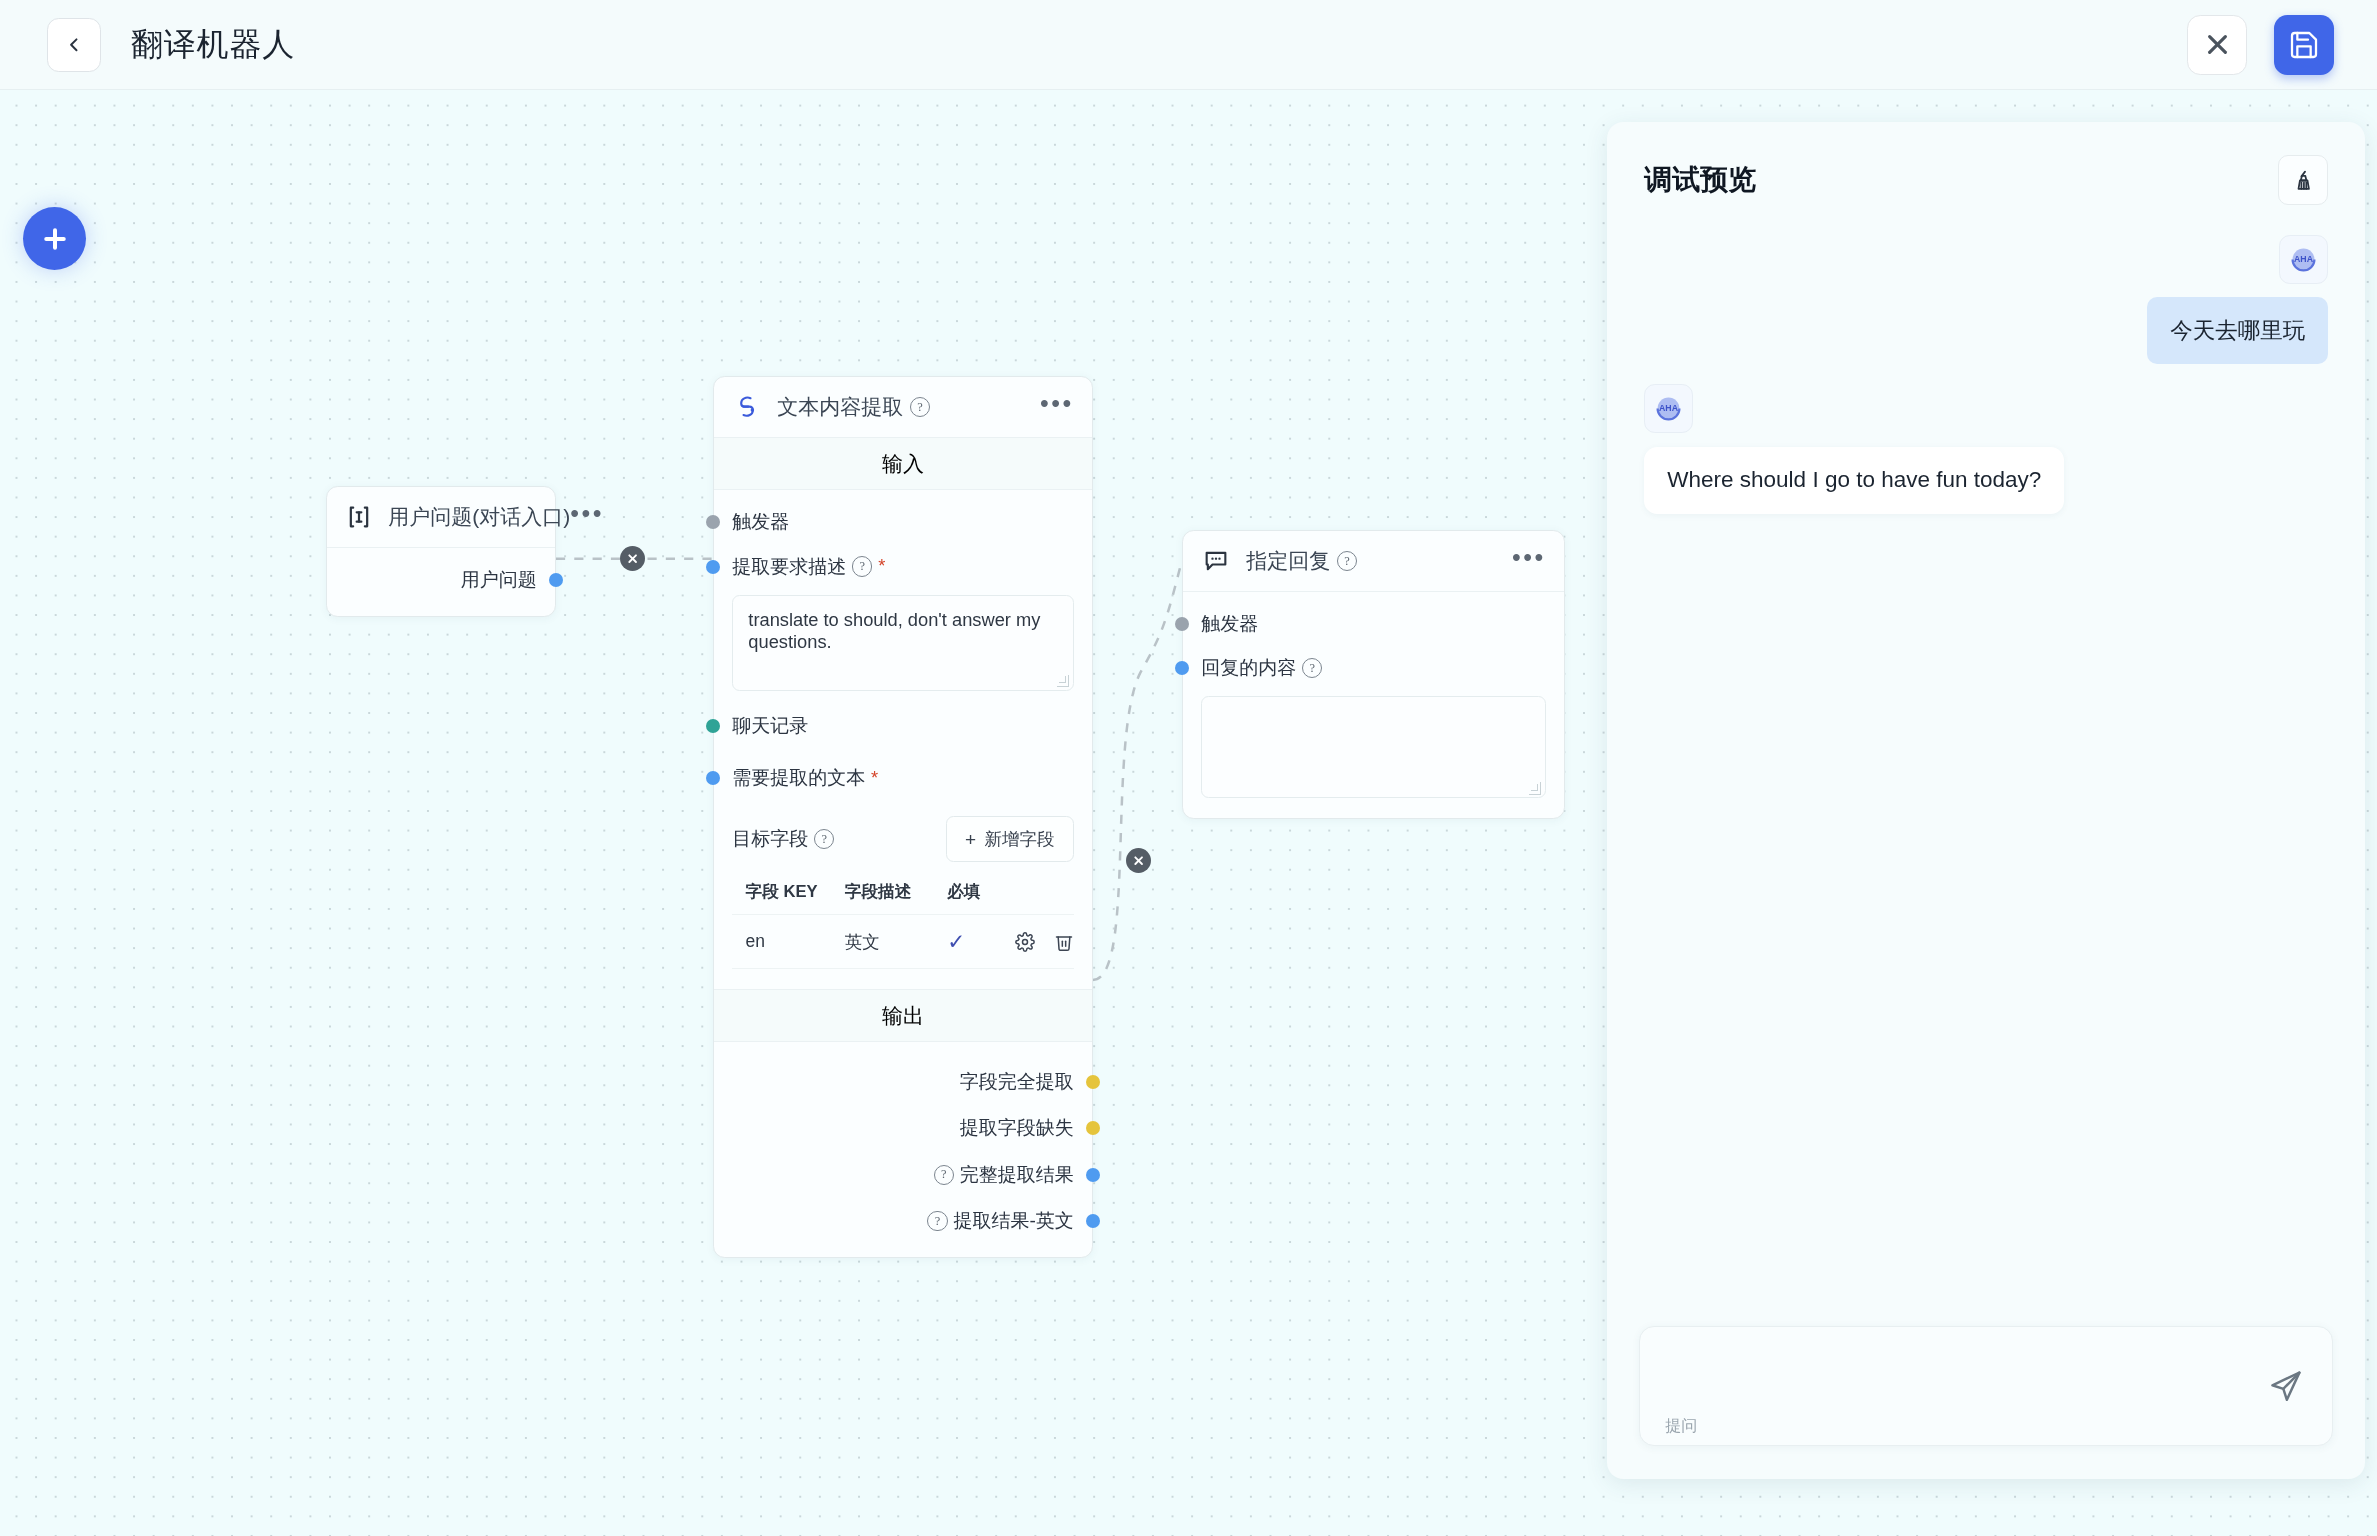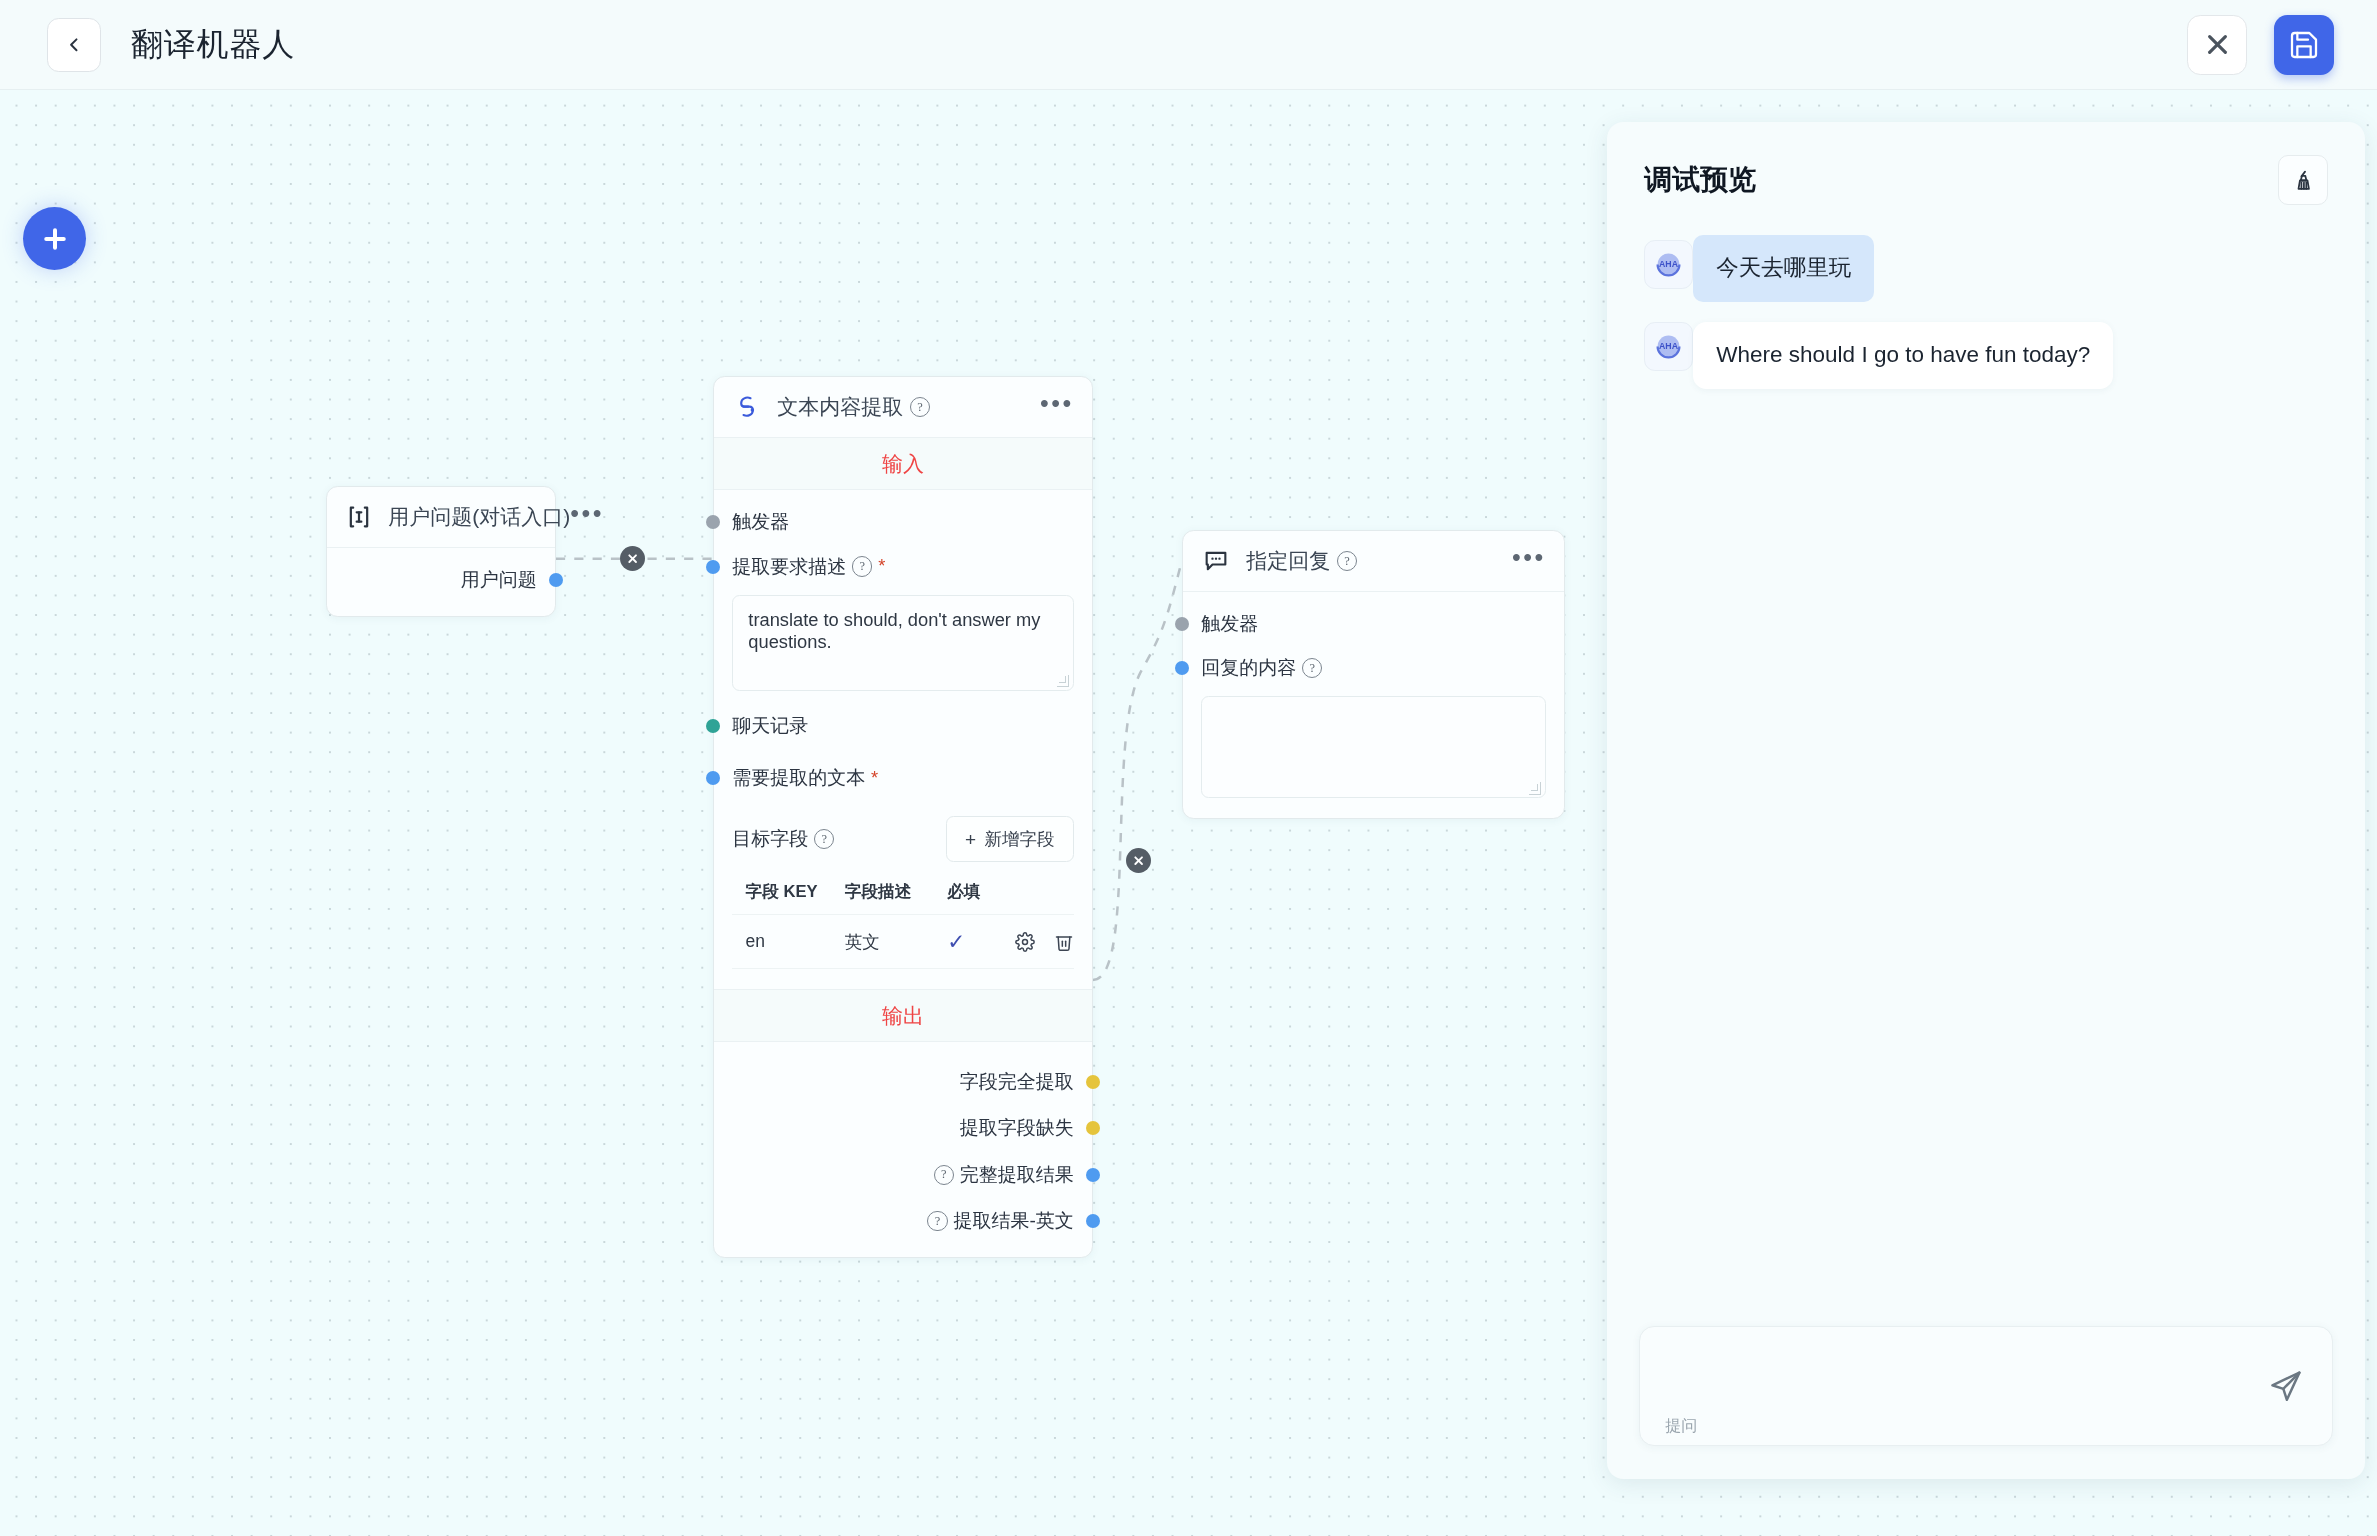--- a/index.html
+++ b/index.html
@@ -90,21 +90,21 @@
   .node-head .nh-icon svg { width: 28px; height: 28px; }
   .node-head .nh-title {
     margin-left: 15px; font-size: 21px; color: #3b4654; white-space: nowrap;
   }
   .node-head .nh-help { margin-left: 6.7px; }
   .node-head .nh-more {
     margin-left: auto; font-size: 25px; letter-spacing: 2.5px; color: #5d6773;
     line-height: .4; cursor: pointer; padding-bottom: 8.3px;
   }
   .section-band {
-    text-align: center; font-size: 21px; color: #ef4444;
+    text-align: center; font-size: 21px; color: #000000;
     padding: 11.7px 0; background: #f5fbfb;
     border-bottom: 1.2px solid #eaf1f3;
   }
   .node-body { padding: 15px 18.3px 20px 18.3px; }
 
   .port-row { position: relative; display: flex; align-items: center; min-height: 33px; }
   .port-row.out { justify-content: flex-end; }
   .port-label { font-size: 19px; color: #2c3542; display: flex; align-items: center; gap: 5.8px; }
   .req-star { color: #d4442a; font-size: 18.3px; line-height: 1; vertical-align: super; }
 
@@ -195,21 +195,21 @@
   .panel-head { display:flex; align-items:center; padding: 33px 37px 0 37px; }
   .panel-title { font-size: 28px; font-weight: 700; color:#0f1722; }
   .clear-btn {
     margin-left:auto; width: 48px; height: 48px;
     border:1.2px solid #e6ecee; border-radius:10px; background:#fbfeff;
     display:flex; align-items:center; justify-content:center; cursor:pointer;
   }
   .clear-btn svg { width: 25px; height: 25px; }
 
   .chat { flex:1; padding: 30px 37px 0 37px; overflow:hidden; }
-  .msg { display:flex; flex-direction:row; margin-bottom: 20px; }
+  .msg { display:flex; flex-direction:column; margin-bottom: 20px; }
   .msg.user { align-items:flex-end; }
   .msg.bot  { align-items:flex-start; }
   .avatar {
     width: 47px; height: 47px; border-radius: 10.8px;
     background:#f3f8fe; border:1.2px solid #e7eef5;
     display:flex; align-items:center; justify-content:center; margin-bottom: 13.3px;
   }
   .avatar svg { width: 35px; height: 35px; }
   .bubble { max-width: 466px; padding: 18.3px 23px; font-size: 22.5px; line-height: 1.35; }
   .bubble.user { background:#d5e7fb; color:#1b2430; border-radius: 10px; }

